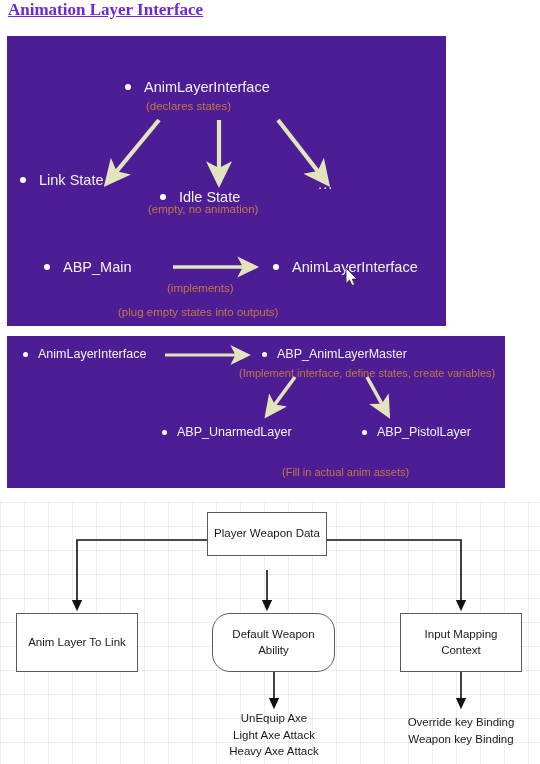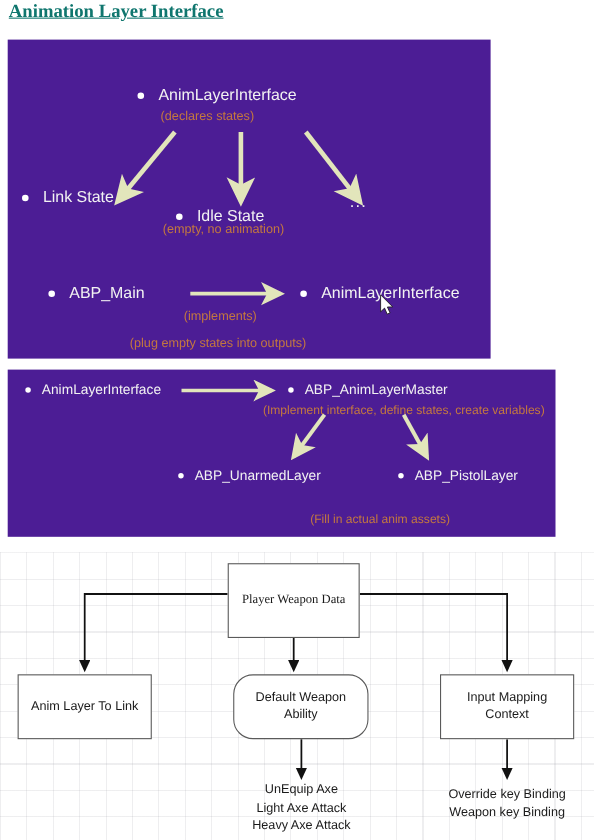--- a/index.html
+++ b/index.html
@@ -16,21 +16,21 @@
   }
 
   
   #doc-title {
     position: absolute;
     left: 8px;
     top: 0px;
     font-family: "Liberation Serif", serif;
     font-weight: bold;
     font-size: 17px;
-    color: #0f766e;
+    color: #6d28d9;
     text-decoration: underline;
     letter-spacing: 0px;
     white-space: nowrap;
   }
 
   
   .dark-panel {
     position: absolute;
     background: #4c1d95;
     overflow: hidden;
@@ -258,21 +258,21 @@
 
     <path d="M207,38 L77,38 L77,105" stroke="#111111" stroke-width="1.6" fill="none" marker-end="url(#ahead-black)"></path>
 
     <path d="M327,38 L461,38 L461,105" stroke="#111111" stroke-width="1.6" fill="none" marker-end="url(#ahead-black)"></path>
 
     <path d="M274,170 L274,203" stroke="#111111" stroke-width="1.6" fill="none" marker-end="url(#ahead-black)"></path>
 
     <path d="M461,170 L461,203" stroke="#111111" stroke-width="1.6" fill="none" marker-end="url(#ahead-black)"></path>
   </svg>
 
-  <div class="flow-box" style="left:207px; top:10px; width:120px; height:68px;font-family:Liberation Serif, serif;">
+  <div class="flow-box" style="left:207px; top:10px; width:120px; height:44px;">
     <span class="box-label">Player Weapon Data</span>
   </div>
 
   <div class="flow-box" style="left:16px; top:111px; width:122px; height:59px;">
     <span class="box-label">Anim Layer To Link</span>
   </div>
 
   <div class="flow-box" style="left:212px; top:111px; width:123px; height:59px;border-radius:18px;">
     <span class="box-label" style="white-space:pre-line;">Default Weapon
 Ability</span>

